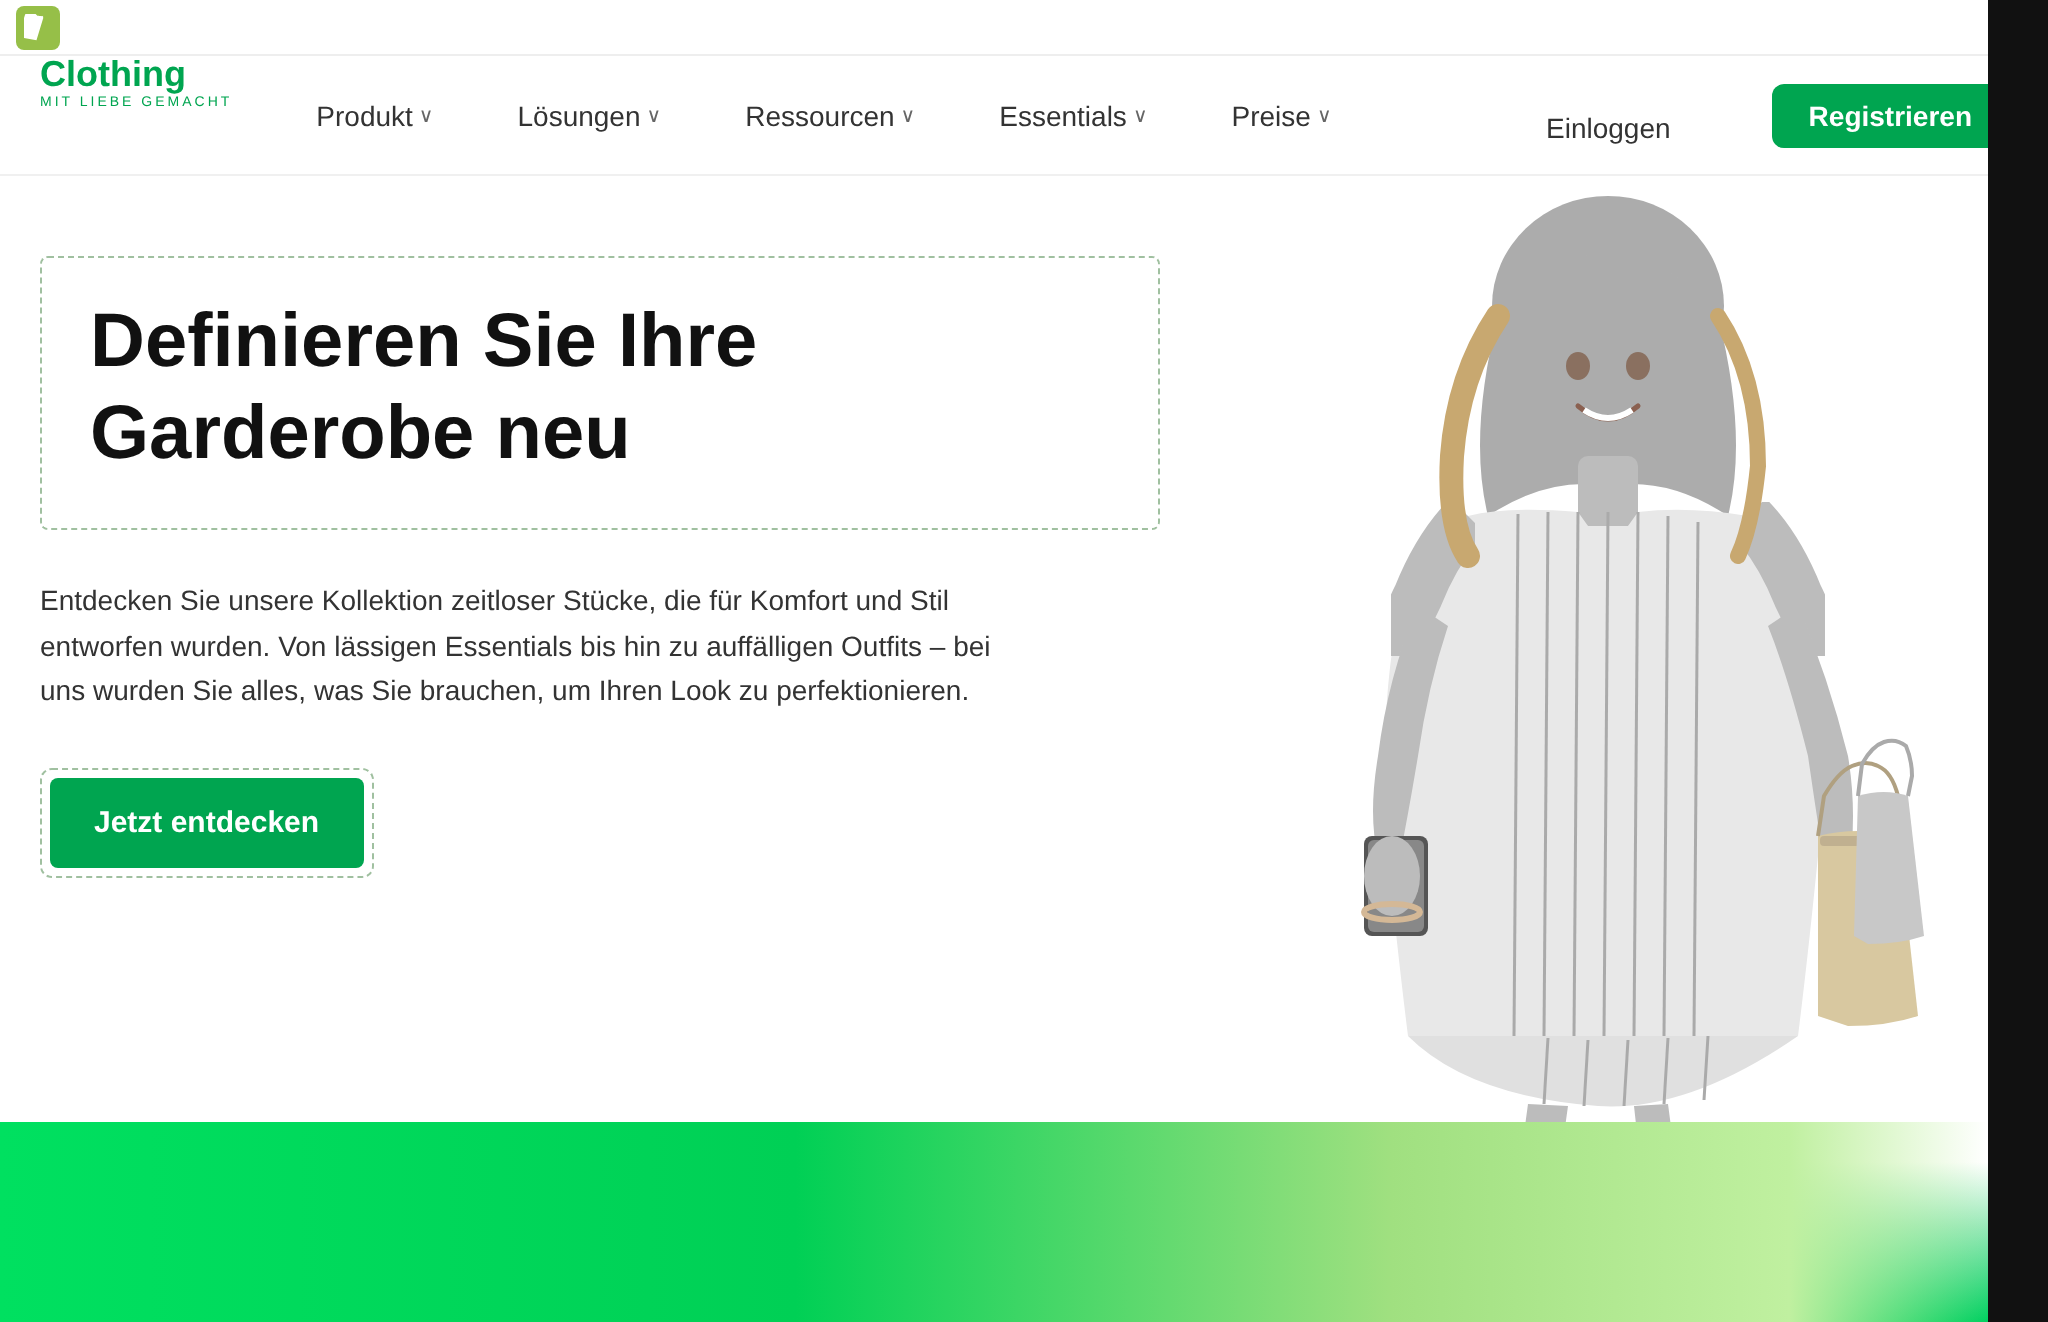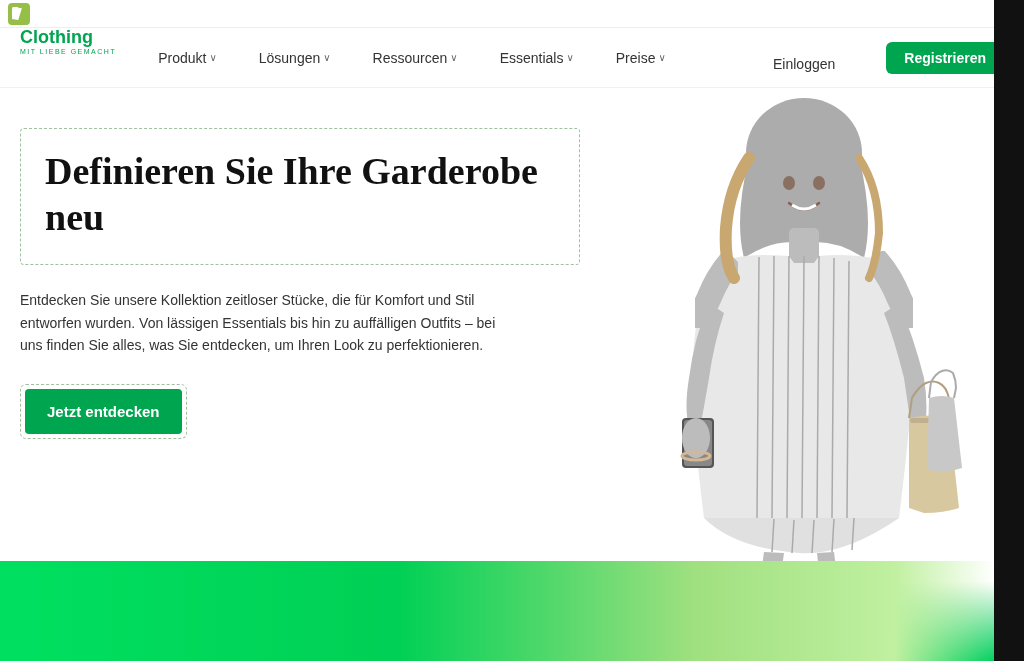--- a/index.html
+++ b/index.html
@@ -134,21 +134,20 @@
       width: 560px;
       z-index: 5;
     }
 
     
     .headline-box {
       border: 1.5px dashed #a0c0a0;
       border-radius: 4px;
       padding: 20px 24px 24px 24px;
       margin-bottom: 24px;
-      font-family: Liberation Serif, serif;
     }
 
     .hero-title {
       font-size: 38px;
       font-weight: 800;
       color: #111;
       line-height: 1.2;
       margin-bottom: 0;
     }
 
@@ -269,21 +268,21 @@
 
 <section class="hero">
 
   <div class="hero-content">
     <div class="headline-box">
       <h1 class="hero-title">
         <span>Definieren Sie Ihre Garderobe neu</span><br>
       </h1>
     </div>
 
-    <p class="hero-description">Entdecken Sie unsere Kollektion zeitloser Stücke, die für Komfort und Stil entworfen wurden. Von lässigen Essentials bis hin zu auffälligen Outfits – bei uns finden Sie alles, was Sie entdecken, um Ihren Look zu perfektionieren.</p>
+    <p class="hero-description">Entdecken Sie unsere Kollektion zeitloser Stücke, die für Komfort und Stil entworfen wurden. Von lässigen Essentials bis hin zu auffälligen Outfits – bei uns wurden Sie alles, was Sie brauchen, um Ihren Look zu perfektionieren.</p>
 
     <div class="cta-box">
       <button class="btn-cta">Jetzt entdecken</button>
     </div>
   </div>
 
   <div class="hero-image">
     <svg class="woman-figure" viewBox="0 0 500 580" xmlns="http://www.w3.org/2000/svg">
       <defs>
         <filter id="grayscale">

